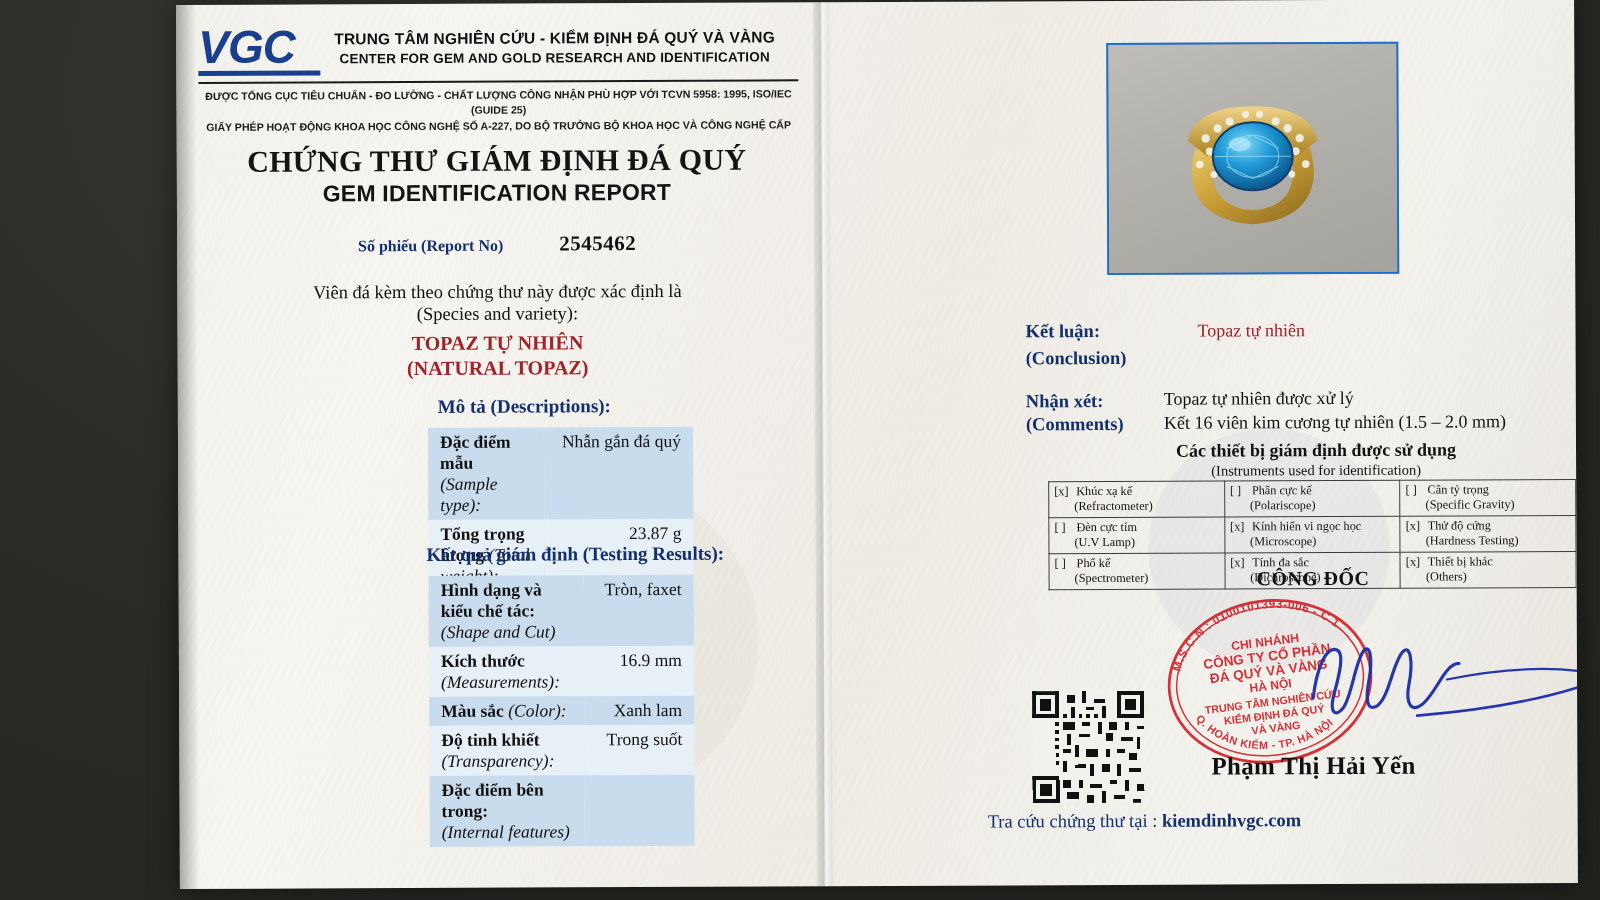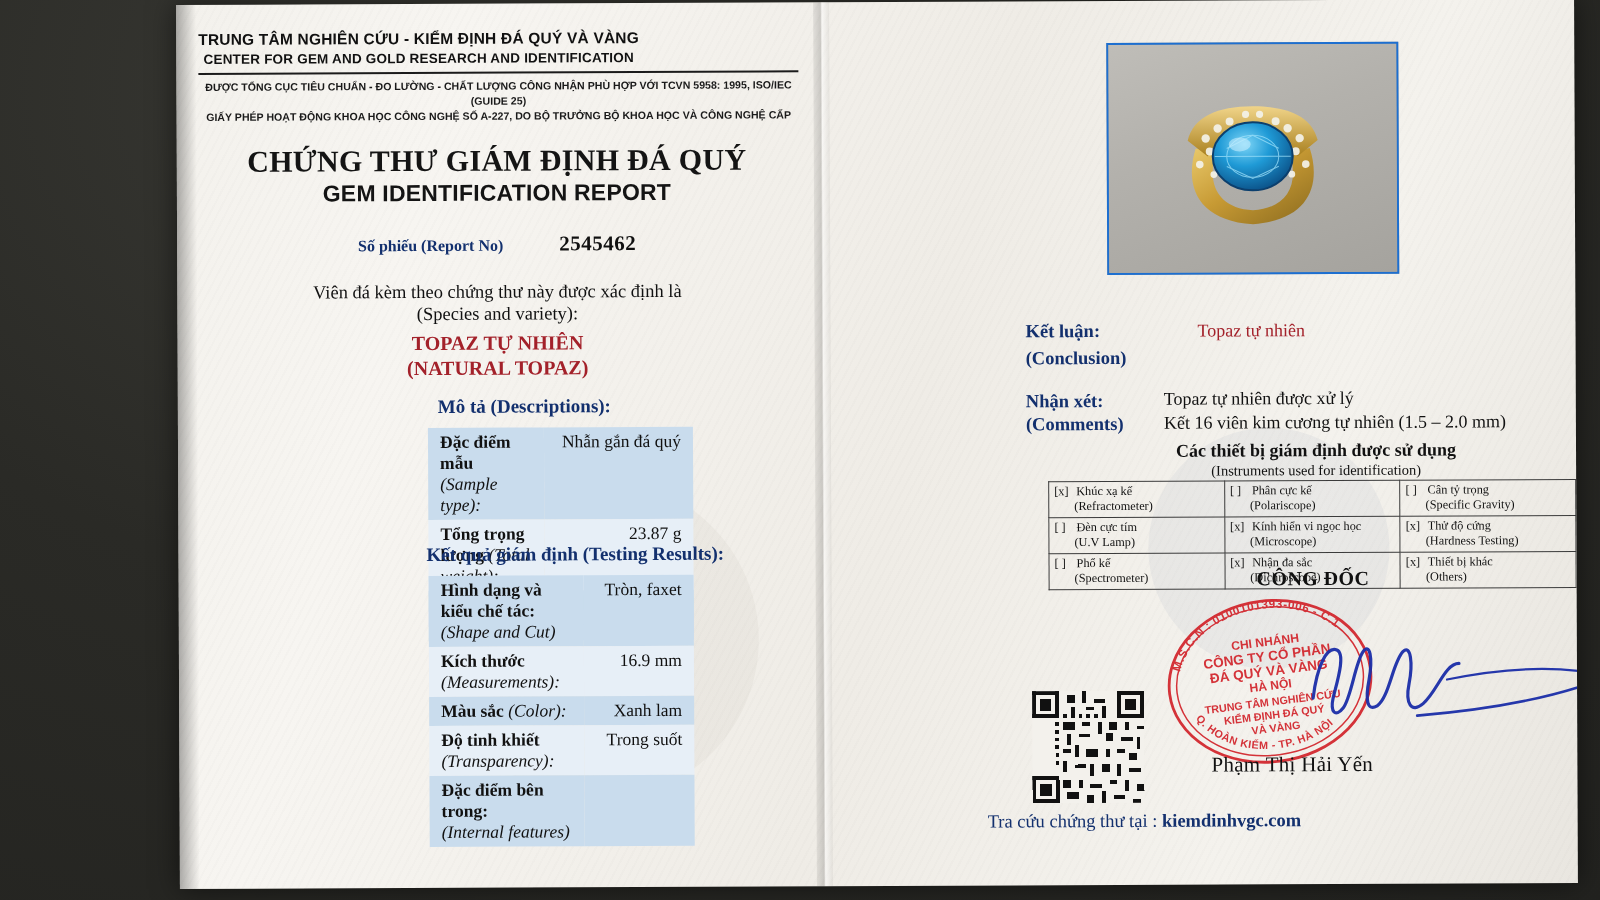--- a/index.html
+++ b/index.html
@@ -181,21 +181,21 @@
   table.instr .vn { white-space: nowrap; }
   table.instr .en { padding-left: 20px; white-space: nowrap; }
   .bx { display: inline-block; width: 22px; }
 
   .director {
     position: absolute; left: 430px; top: 567px;
     font-weight: bold; font-size: 20px; color: #111; letter-spacing: .4px;
   }
   .director-name {
     position: absolute; left: 384px; top: 752px;
-    font-weight: normal; font-size: 21px; color: #111; letter-spacing: .3px;
+    font-weight: bold; font-size: 25px; color: #111; letter-spacing: .3px;
   }
 
   
   .stamp {
     position: absolute; left: 330px; top: 592px;
     width: 226px; height: 178px;
     transform: rotate(-7deg);
     opacity: .92;
   }
 
@@ -217,20 +217,24 @@
 <div class="scene">
   <div class="bg"></div>
 
   <div class="sheet">
     <div class="shadow-left"></div>
 
     <div class="left">
 
       <div class="hdr">
         <div class="logo-row">
+          <div class="vgc-logo">
+            <div class="vgc-text">VGC</div>
+            <div class="vgc-bar"></div>
+          </div>
           <div class="hdr-titles">
             <div class="hdr-l1">TRUNG TÂM NGHIÊN CỨU - KIỂM ĐỊNH ĐÁ QUÝ VÀ VÀNG</div>
             <div class="hdr-l2">CENTER FOR GEM AND GOLD RESEARCH AND IDENTIFICATION</div>
           </div>
         </div>
         <div class="hdr-rule"></div>
         <div class="hdr-fine">ĐƯỢC TỔNG CỤC TIÊU CHUẨN - ĐO LƯỜNG - CHẤT LƯỢNG CÔNG NHẬN PHÙ HỢP VỚI TCVN 5958: 1995, ISO/IEC (GUIDE 25)</div>
         <div class="hdr-fine">GIẤY PHÉP HOẠT ĐỘNG KHOA HỌC CÔNG NGHỆ SỐ A-227, DO BỘ TRƯỞNG BỘ KHOA HỌC VÀ CÔNG NGHỆ CẤP</div>
       </div>
 
@@ -417,21 +421,21 @@
             <div class="vn"><span class="bx">[<span>x</span>]</span><span>Thử độ cứng</span></div>
             <div class="en">(Hardness Testing)</div>
           </td>
         </tr>
         <tr>
           <td>
             <div class="vn"><span class="bx">[<span> </span>]</span><span>Phổ kế</span></div>
             <div class="en">(Spectrometer)</div>
           </td>
           <td>
-            <div class="vn"><span class="bx">[<span>x</span>]</span><span>Nhận đa sắc</span></div>
+            <div class="vn"><span class="bx">[<span>x</span>]</span><span>Tính đa sắc</span></div>
             <div class="en">(Dichroscope)</div>
           </td>
           <td>
             <div class="vn"><span class="bx">[<span>x</span>]</span><span>Thiết bị khác</span></div>
             <div class="en">(Others)</div>
           </td>
         </tr>
       </tbody>
         </table>
 

